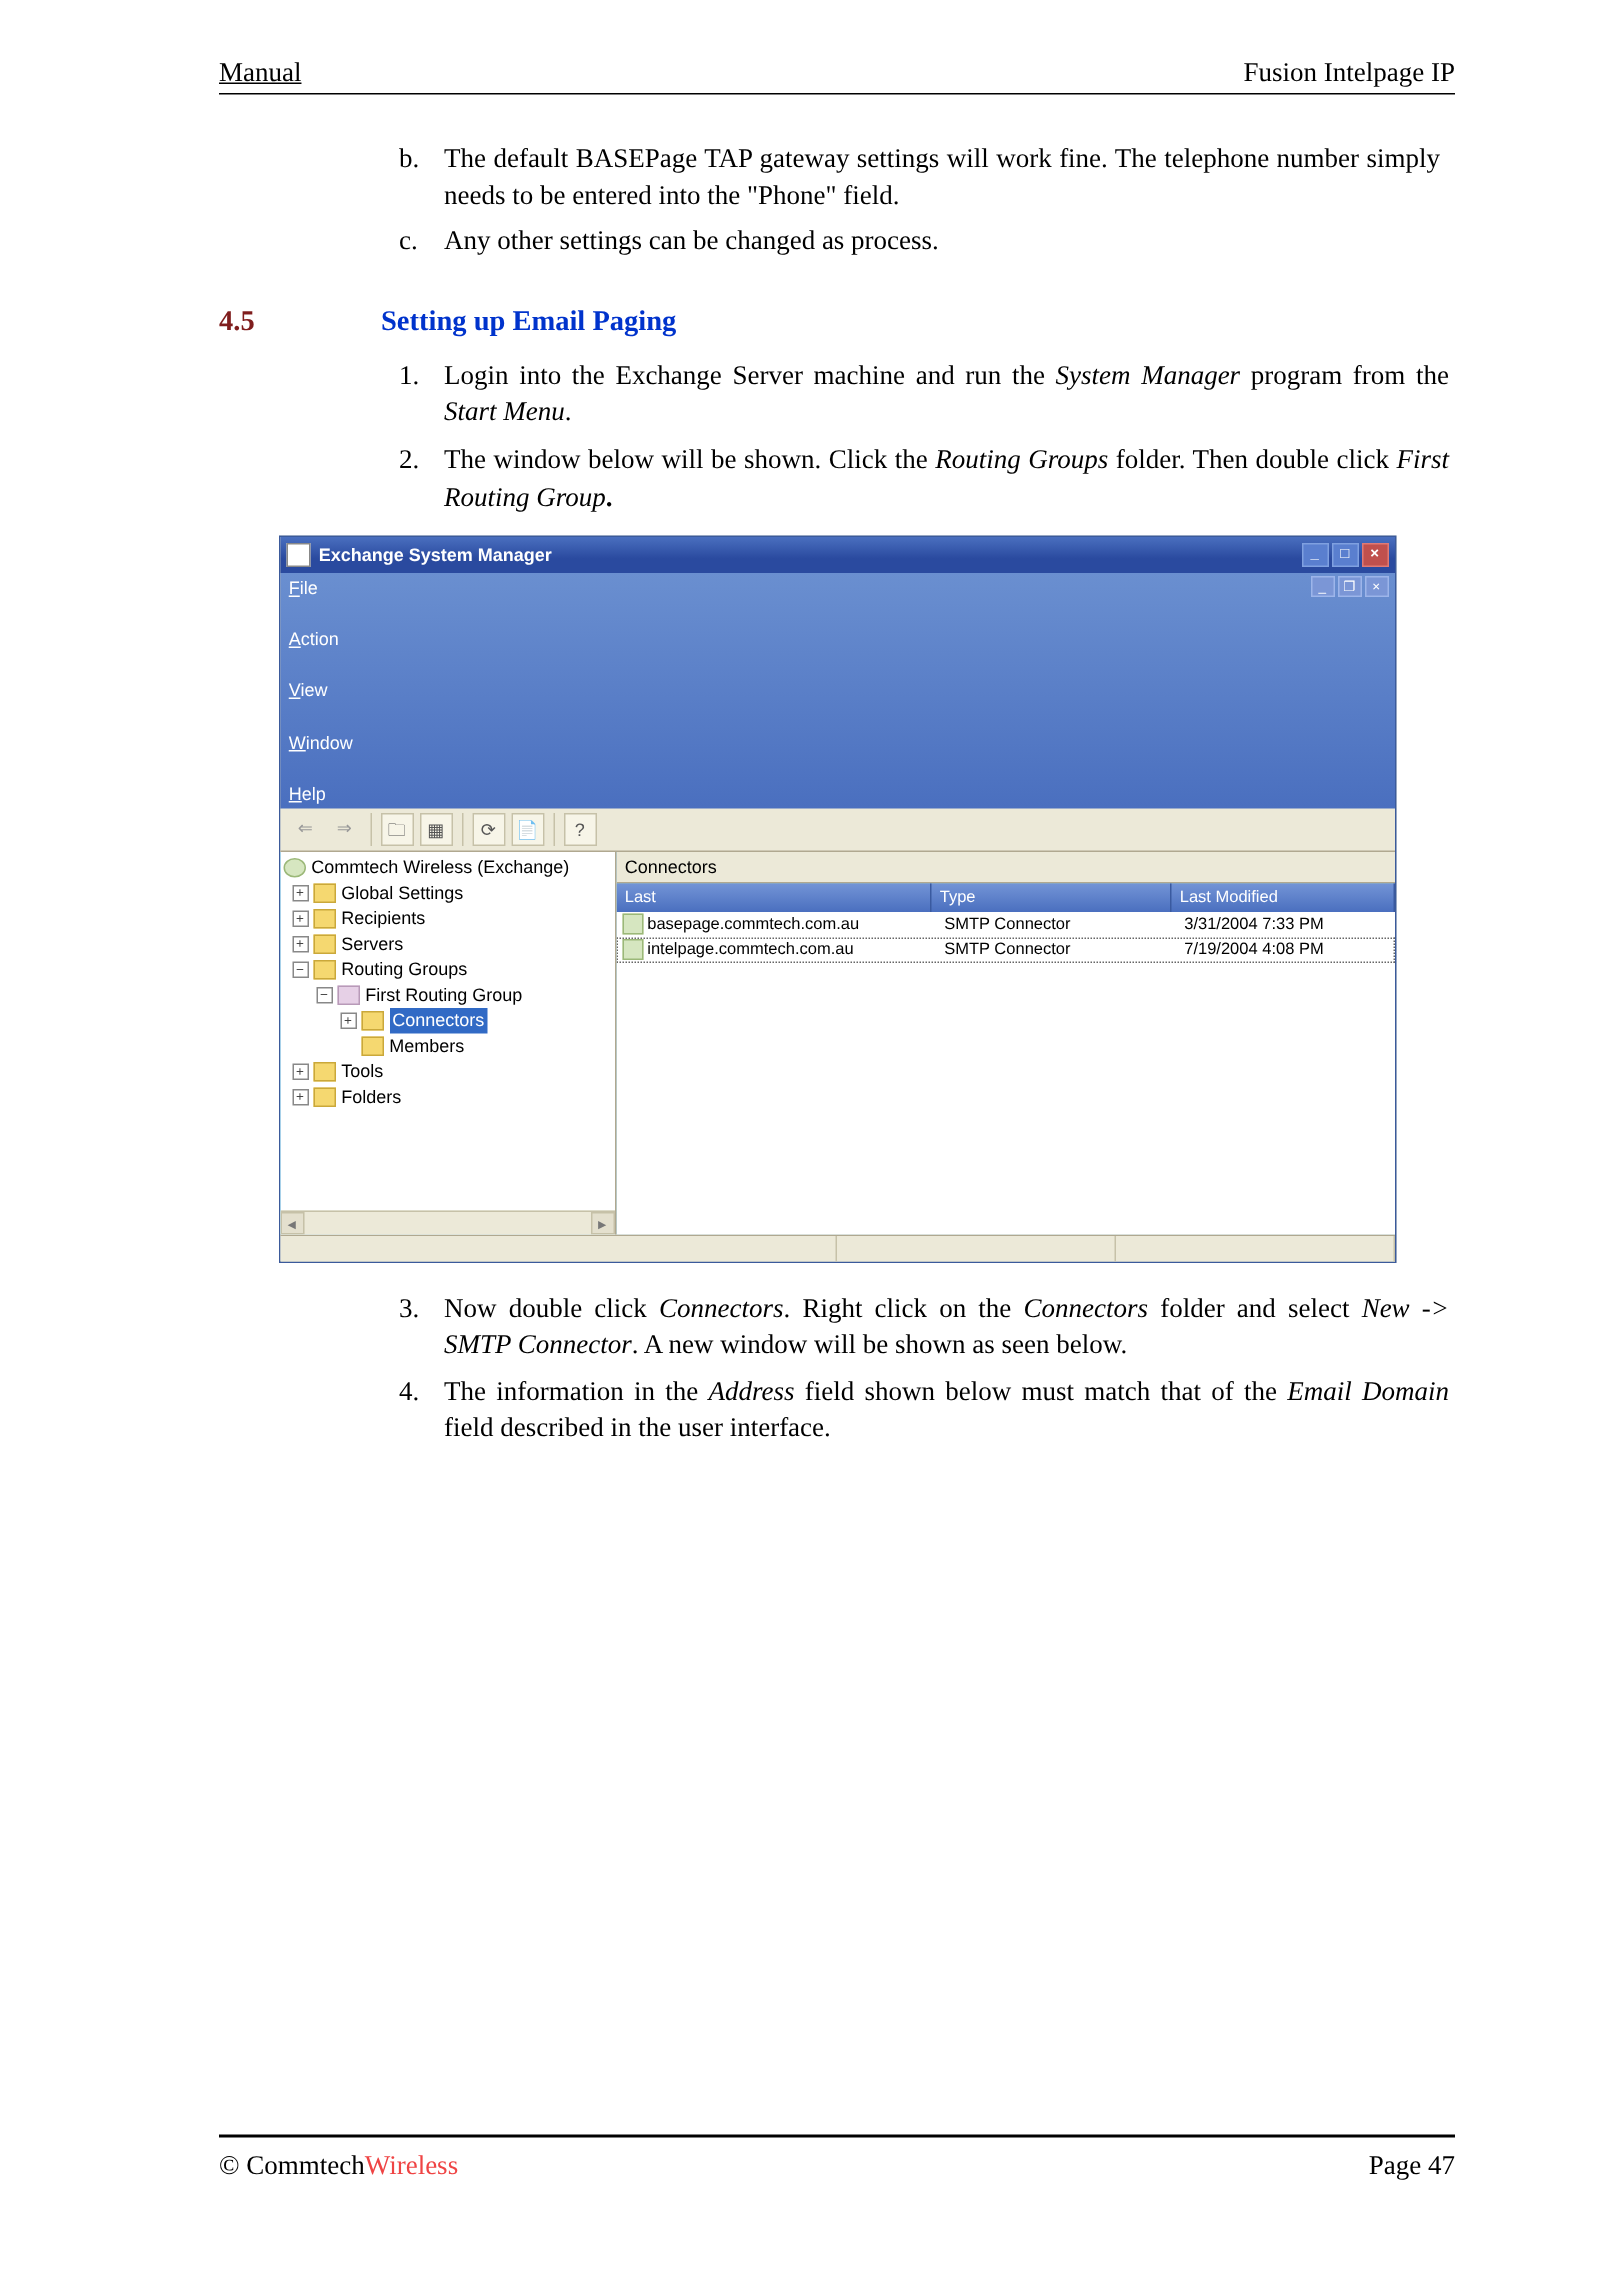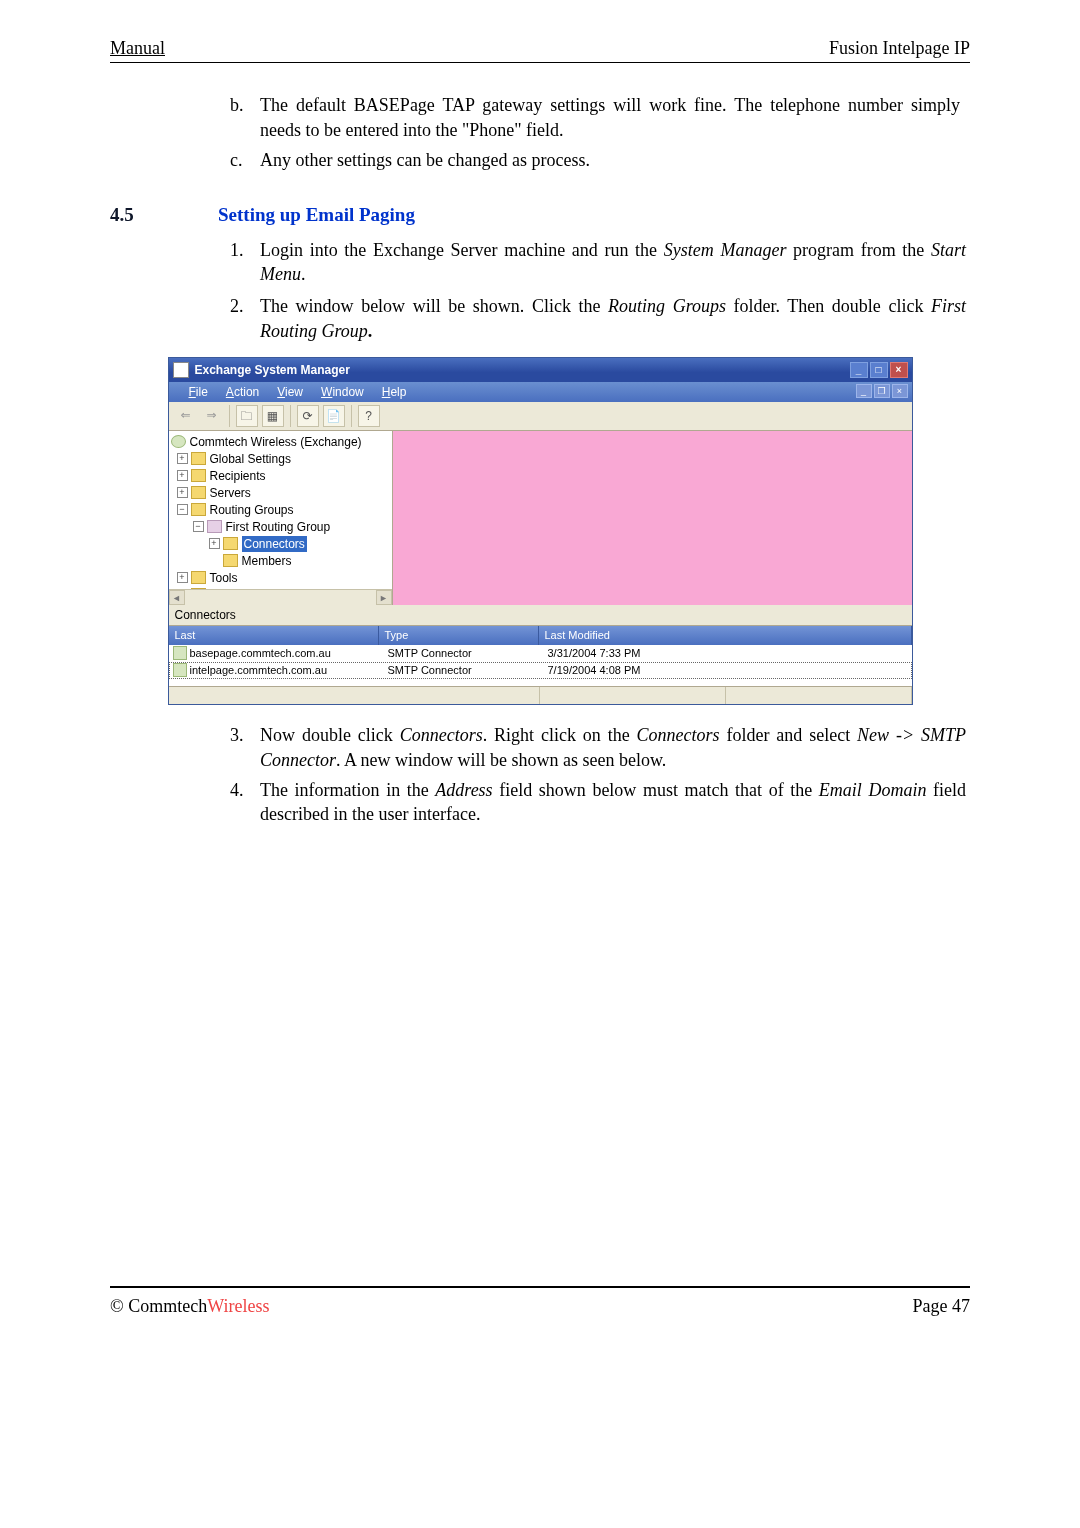--- a/index.html
+++ b/index.html
@@ -7,20 +7,21 @@
     font-family: "Times New Roman", Times, serif;
     background: #fff;
     width: 1080px;
     margin: 0 auto;
     color: #000;
     font-size: 18px;
     line-height: 1.35;
   }
   .page {
     padding: 36px 110px 30px 110px;
+    margin-left: 36px;
   }
   .hdr {
     display: flex;
     justify-content: space-between;
     border-bottom: 1.5px solid #000;
     padding-bottom: 2px;
     margin-bottom: 30px;
   }
   .hdr-left { text-decoration: underline; }
   .indent-list {
@@ -37,21 +38,21 @@
   .li .txt {
     flex: 1;
     text-align: justify;
   }
   .sec-title-row {
     display: flex;
     margin-top: 30px;
     margin-bottom: 10px;
   }
   .sec-num {
-    color: #0f172a;
+    color: #7f1d1d;
     font-weight: bold;
     font-size: 19px;
     width: 108px;
   }
   .sec-title {
     color: #0033cc;
     font-weight: bold;
     font-size: 19px;
   }
   .body-indent {
@@ -90,24 +91,25 @@
     width: 18px; height: 16px;
     background: #5a7fcf;
     border: 1px solid #7fa0e0;
     font-size: 10px; line-height: 14px; text-align: center;
     color: #fff;
   }
   .win-btn.close { background: #c0504d; border-color:#e07a75;}
   .ss-menubar {
     background: linear-gradient(#6a8fd0, #4a6fbf);
     color: #fff;
-    padding: 2px 20px;
+    padding: 2px 6px;
     display: flex;
     gap: 18px;
     position: relative;
+    flex-direction: column;
   }
   .ss-menubar .mitem .ul { text-decoration: underline; }
   .doc-ctrl {
     position: absolute; right: 4px; top: 2px;
     display: flex; gap: 2px;
   }
   .doc-ctrl .db {
     width: 16px; height: 14px; background: #7b96d6;
     border: 1px solid #9db5ea; font-size: 9px; text-align: center;
     color: #fff; line-height: 12px;
@@ -125,22 +127,21 @@
     border: 1px solid #c6c1a8;
     background: #f7f5e8;
     font-size: 12px; text-align: center; line-height: 20px;
     color: #555;
   }
   .tb-btn.arrow { border: none; background: transparent; color:#999; }
   .tb-sep { width:1px; height:22px; background:#c6c1a8; margin:0 2px;}
   .ss-body {
     display: flex;
     height: 255px;
-    background: #f9a8d4;
-    flex-direction: column;
+    background: #0ea5e9;
   }
   .tree {
     width: 224px;
     border-right: 1px solid #b0a890;
     background: #fff;
     padding: 2px 0;
     overflow: hidden;
     position: relative;
   }
   .tree-row {

